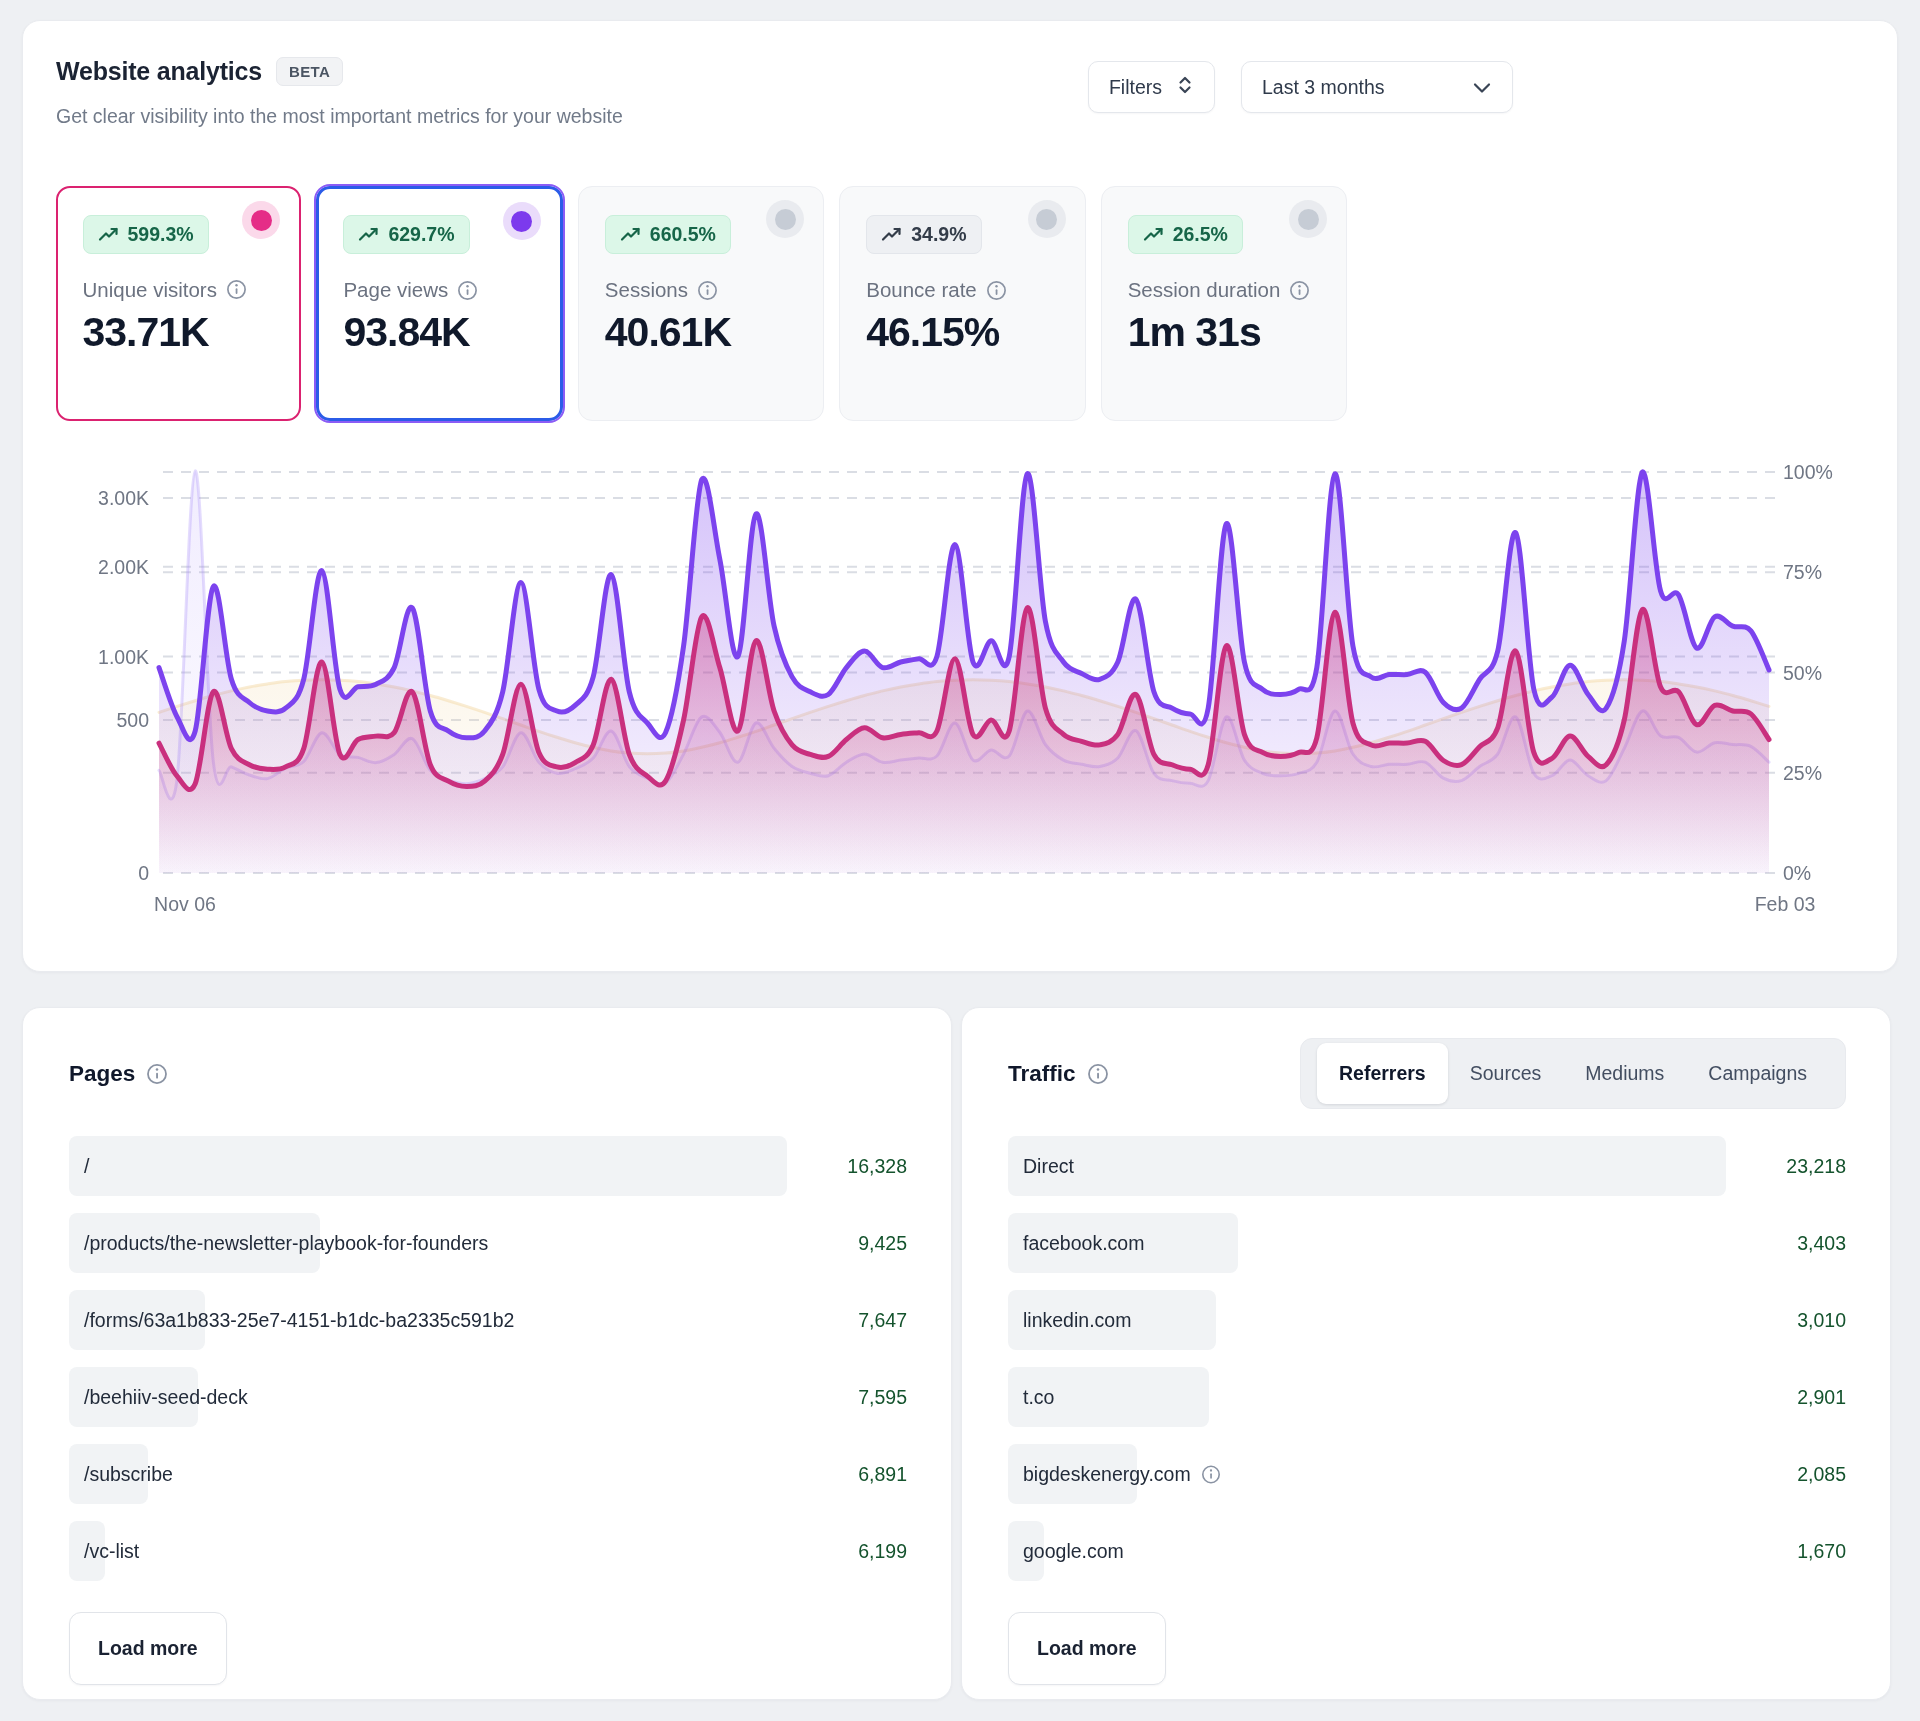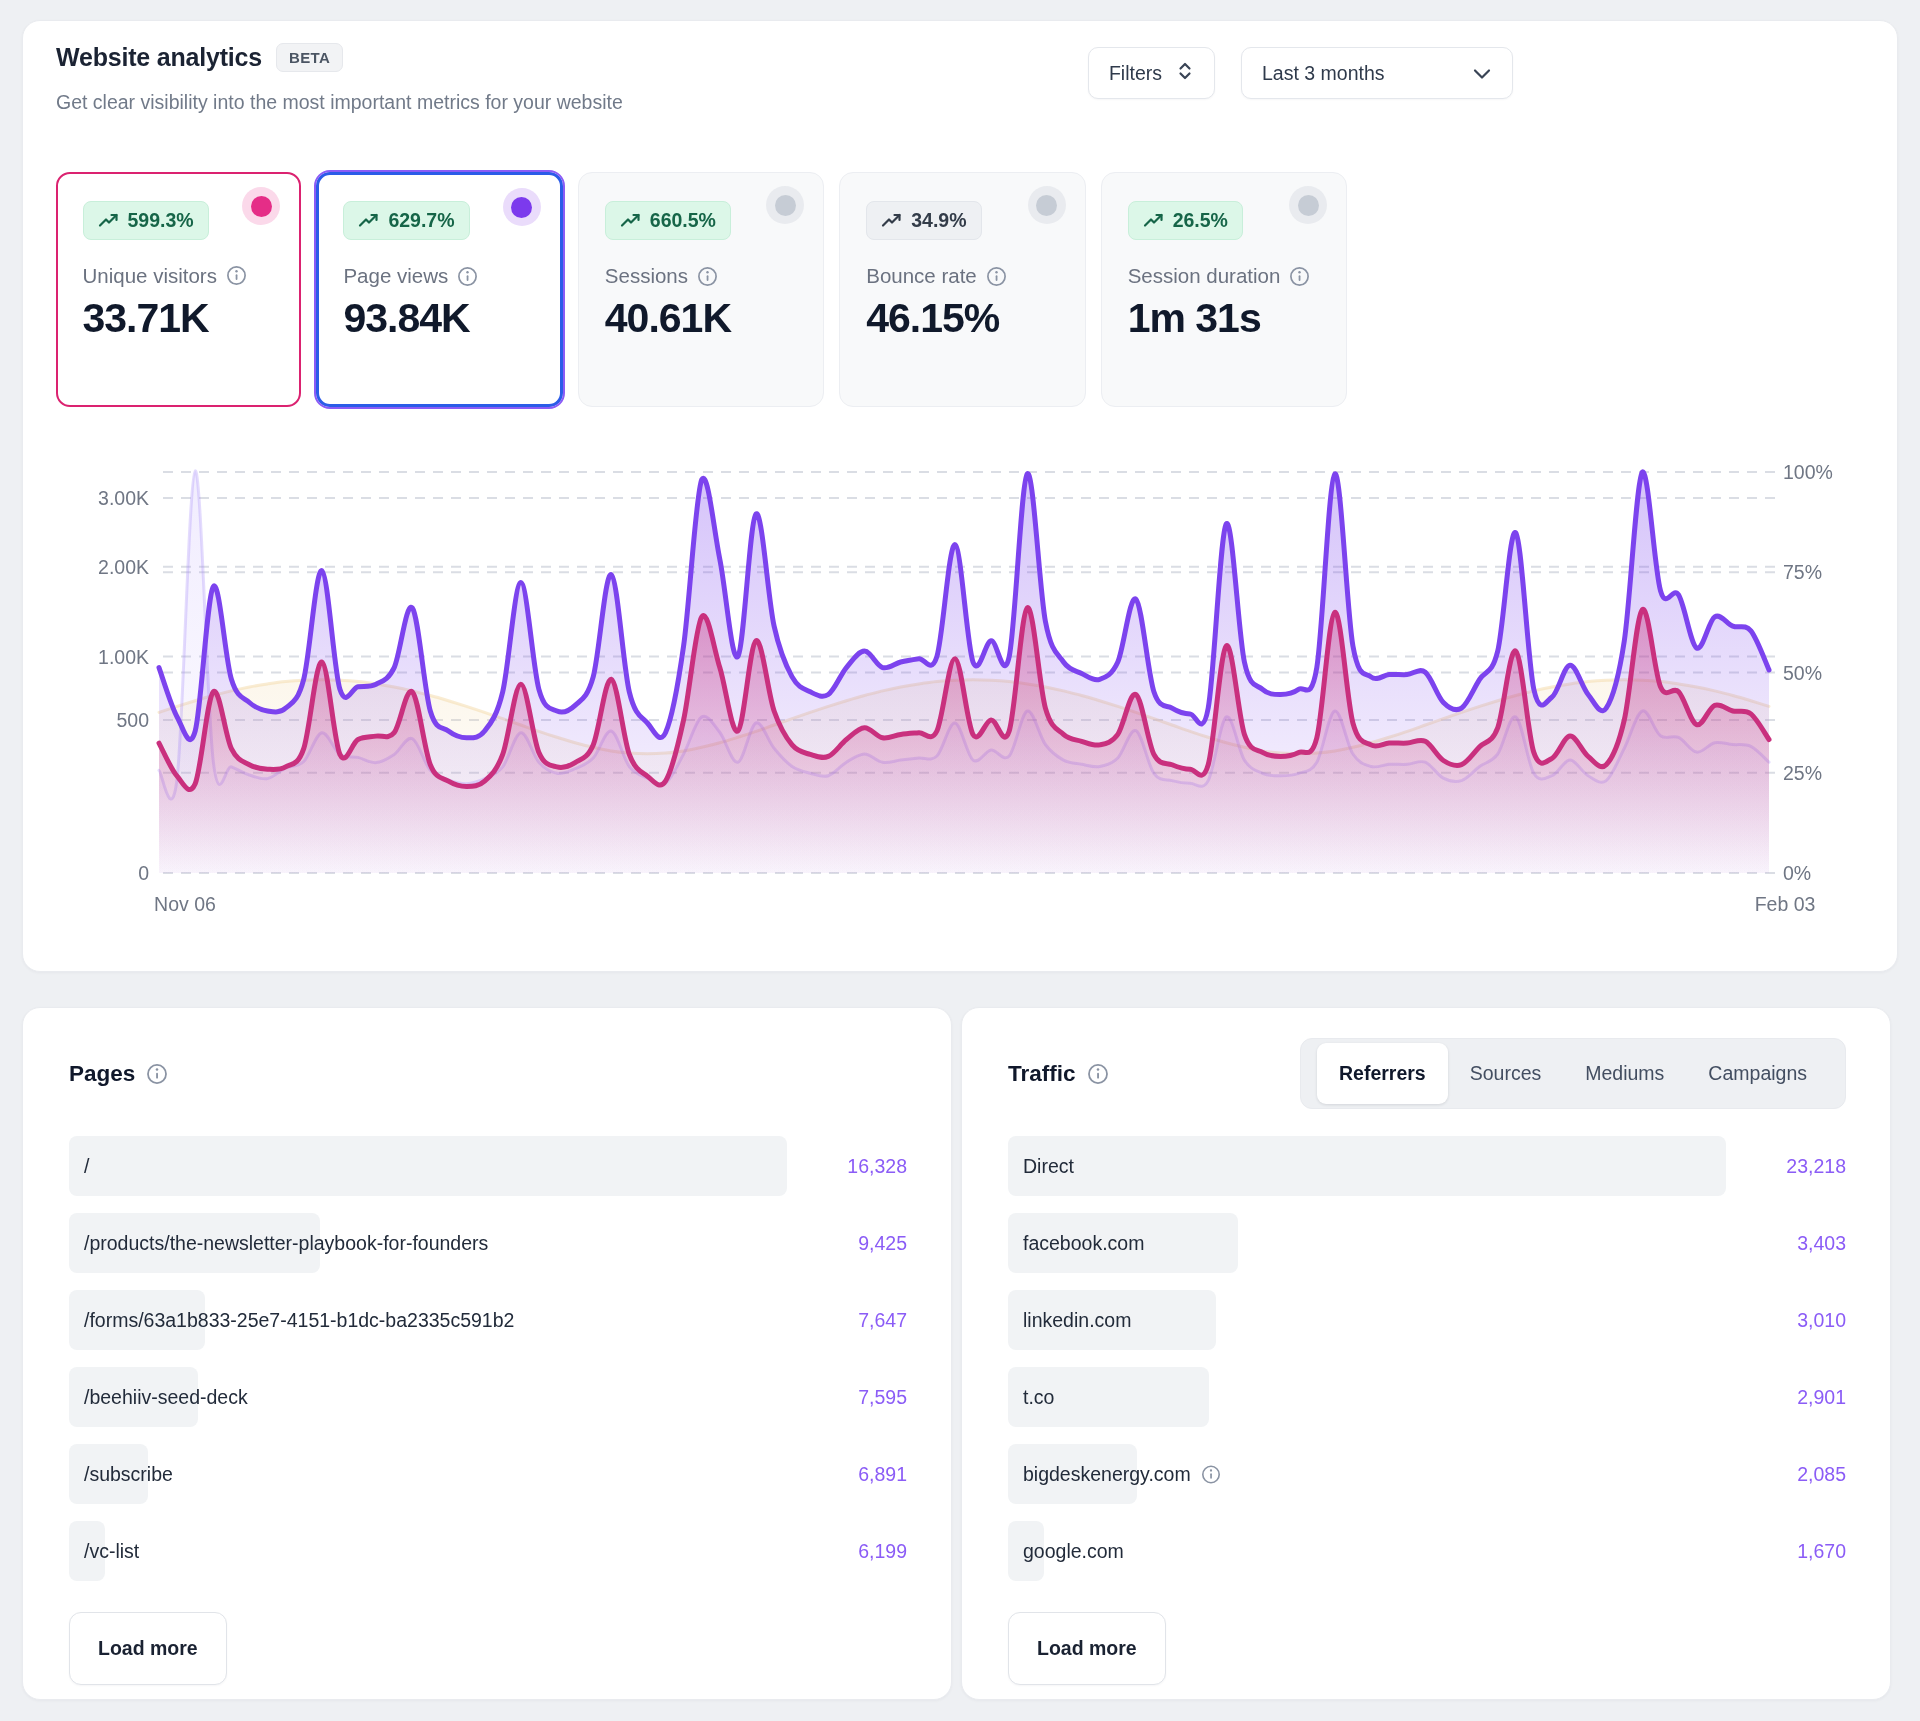--- a/index.html
+++ b/index.html
@@ -3,21 +3,21 @@
 <meta charset="utf-8">
 <style>
   * { margin:0; padding:0; box-sizing:border-box; }
   html,body { width:1920px; height:1721px; }
   body { background:#eef0f3; font-family:"Liberation Sans", sans-serif; color:#1b2333; overflow:hidden; }
 
   .card { background:#fff; border:1px solid #e9ebef; border-radius:18px; box-shadow:0 1px 3px rgba(16,24,40,.04); }
 
   
   .top-card { position:relative; margin:20px 22px 0; width:1876px; height:952px; }
-  .top-inner { position:relative; z-index:2; padding:22px 0 0 33px; width:1490px; }
+  .top-inner { position:relative; z-index:2; padding:36px 0 0 33px; width:1490px; }
   .top-header { display:flex; justify-content:space-between; align-items:flex-start; width:1457px; }
   .title-row { display:flex; align-items:center; gap:14px; }
   .page-title { font-size:25px; font-weight:700; color:#1b2333; letter-spacing:-.2px; }
   .beta { font-size:15px; font-weight:600; color:#4b5563; background:#f2f3f5; border:1px solid #e6e8ec; border-radius:7px; padding:5px 12px; letter-spacing:.4px; }
   .subtitle { margin-top:19px; font-size:19.5px; color:#717a89; }
   .actions { display:flex; gap:26px; margin-top:4px; }
   .btn { display:flex; align-items:center; gap:14px; height:52px; padding:0 20px; background:#fff; border:1px solid #e4e7ec; border-radius:10px; font-size:19.5px; color:#2f3a4b; box-shadow:0 1px 2px rgba(16,24,40,.04); cursor:pointer; font-family:inherit; }
   .btn.select { width:272px; justify-content:space-between; }
   .btn svg { flex:none; }
 
@@ -50,21 +50,21 @@
 
   .tabs { display:flex; align-items:center; background:#eef0f3; border:1px solid #e8eaee; border-radius:12px; padding:16px; height:71px; }
   .tab { height:61px; display:flex; align-items:center; padding:0 22px; border:none; background:transparent; border-radius:9px; font-size:19.5px; font-weight:500; color:#434e61; cursor:pointer; font-family:inherit; white-space:nowrap; }
   .tab.active { background:#fff; color:#10182b; font-weight:700; box-shadow:0 1px 3px rgba(16,24,40,.12); }
 
   .rows { }
   .row { display:flex; align-items:center; margin-bottom:17px; }
   .row-bararea { flex:1; position:relative; height:60px; }
   .row-bar { position:absolute; left:0; top:0; height:100%; background:#f1f3f5; border-radius:8px; }
   .row-label { position:absolute; left:15px; top:50%; transform:translateY(-50%); font-size:19.5px; color:#222b3a; white-space:nowrap; display:flex; align-items:center; gap:10px; }
-  .row-value { width:120px; text-align:right; font-size:19.5px; color:#8b5cf6; flex:none; }
+  .row-value { width:120px; text-align:right; font-size:19.5px; color:#14532d; flex:none; }
 
   .load-more { margin-top:14px; height:73px; padding:0 28px; background:#fff; border:1px solid #e1e4e9; border-radius:12px; font-size:19.5px; font-weight:600; color:#1a2232; box-shadow:0 1px 2px rgba(16,24,40,.04); cursor:pointer; font-family:inherit; }
 </style>
 </head>
 <body>
 
 <div class="page">
 
   <section class="card top-card">
     <svg id="chart-svg" class="chart-svg" width="1876" height="952" viewBox="0 0 1876 952">

